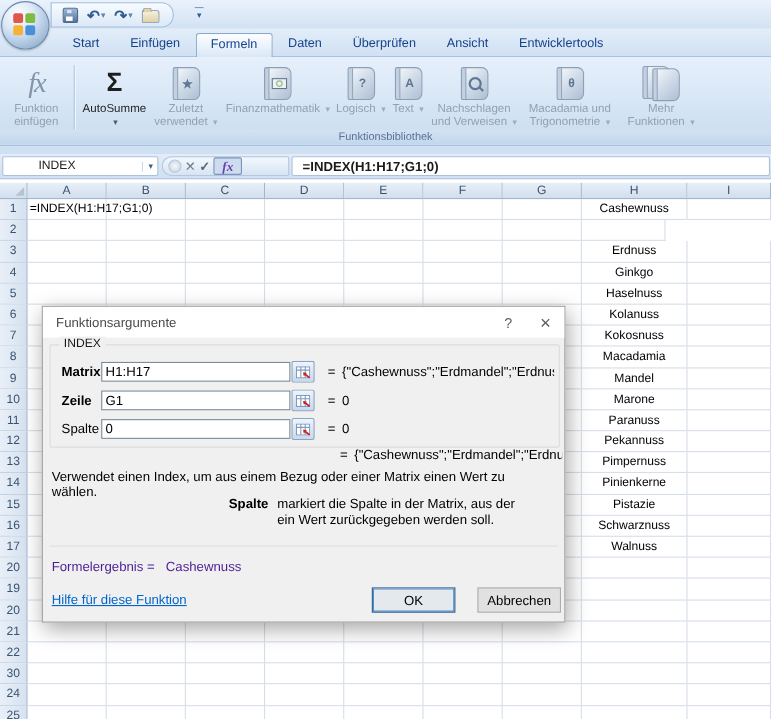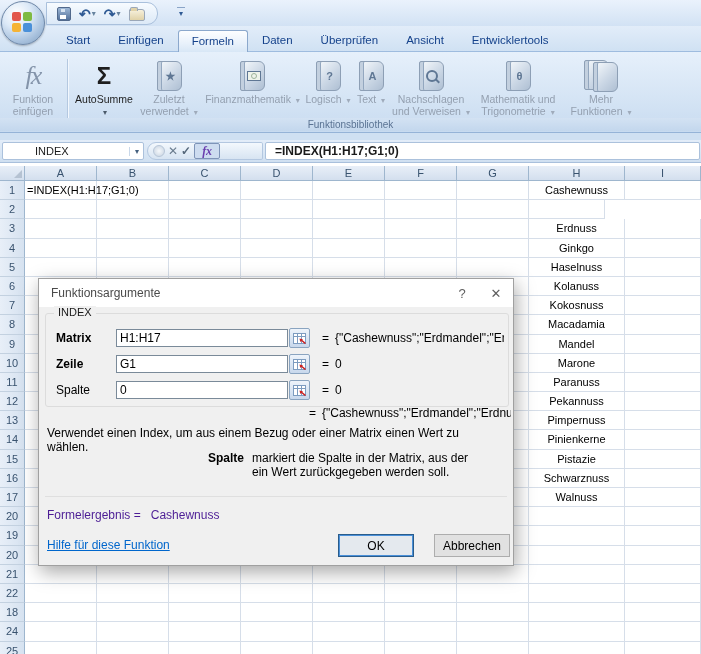--- a/index.html
+++ b/index.html
@@ -119,21 +119,21 @@
   .dtitle{height:28px;background:#fff;display:flex;align-items:center;cursor:default}
   .dtitle .txt{font-size:12px;color:#4a4a4a;margin-left:12px}
   .dbtn{width:34px;height:28px;display:flex;align-items:center;justify-content:center;
     font-size:13px;color:#5f5f5f;cursor:pointer}
   .dtitle .spacer{flex:1}
   .gbox{position:absolute;left:6px;top:34px;width:462px;height:92px;border:1px solid #dcdcdc;
     border-radius:3px;background:#f0f0f0}
   .gbox .legend{position:absolute;top:-8px;left:8px;background:#f0f0f0;padding:0 4px;
     font-size:11px;color:#1a1a1a}
   .frow{position:absolute;left:10px;right:4px;height:20px;display:flex;align-items:center;overflow:hidden}
-  .flabel{width:60px;font-size:12px;color:#000;flex:none}
+  .flabel{width:36px;font-size:12px;color:#000;flex:none}
   .flabel.req{font-weight:bold}
   .fin{width:172px;height:18px;border:1px solid #7a8a99;background:#fff;font-size:12px;
     color:#000;padding:0 3px;box-sizing:border-box;flex:none;font-family:"Liberation Sans",sans-serif}
   .picker{width:19px;height:18px;margin-left:1px;flex:none;cursor:pointer;
     background:linear-gradient(#eef4fb,#c8d8ec);border:1px solid #8aa4c0;border-radius:2px;
     display:flex;align-items:center;justify-content:center}
   .eq{font-size:12px;color:#000;margin:0 6px 0 12px;flex:none}
   .fres{font-size:12px;color:#000;white-space:nowrap;overflow:hidden;flex:1}
   .preview{position:absolute;left:270px;right:2px;top:127px;font-size:12px;color:#000;
     white-space:nowrap;overflow:hidden;display:flex}
@@ -246,21 +246,21 @@
           </span>
         </div>
       <div class="rlabel"><span>Nachschlagen und Verweisen</span> <span class="dd">▾</span></div>
     </div>
     <div class="rbtn" style="width:88px">
       <div class="ricon">
           <span class="book">
             <span class="glyph">θ</span>
           </span>
         </div>
-      <div class="rlabel"><span>Mathematik und Trigonometrie</span> <span class="dd">▾</span></div>
+      <div class="rlabel"><span>Macadamia und Trigonometrie</span> <span class="dd">▾</span></div>
     </div>
     <div class="rbtn" style="width:74px">
       <div class="ricon">
           <span class="books2">
             <span class="book"></span>
             <span class="book"></span>
           </span>
         </div>
       <div class="rlabel"><span>Mehr Funktionen</span> <span class="dd">▾</span></div>
     </div>
@@ -557,21 +557,21 @@
       <div class="cell" style="width:72px"></div>
       <div class="cell" style="width:72px"></div>
       <div class="cell" style="width:72px"></div>
       <div class="cell" style="width:72px"></div>
       <div class="cell" style="width:72px"></div>
       <div class="cell" style="width:72px"></div>
       <div class="cell" style="width:96px"></div>
       <div class="cell" style="width:76px"></div>
     </div>
     <div class="grow">
-      <div class="rh">18</div>
+      <div class="rh">30</div>
       <div class="cell" style="width:72px"></div>
       <div class="cell" style="width:72px"></div>
       <div class="cell" style="width:72px"></div>
       <div class="cell" style="width:72px"></div>
       <div class="cell" style="width:72px"></div>
       <div class="cell" style="width:72px"></div>
       <div class="cell" style="width:72px"></div>
       <div class="cell" style="width:96px"></div>
       <div class="cell" style="width:76px"></div>
     </div>

